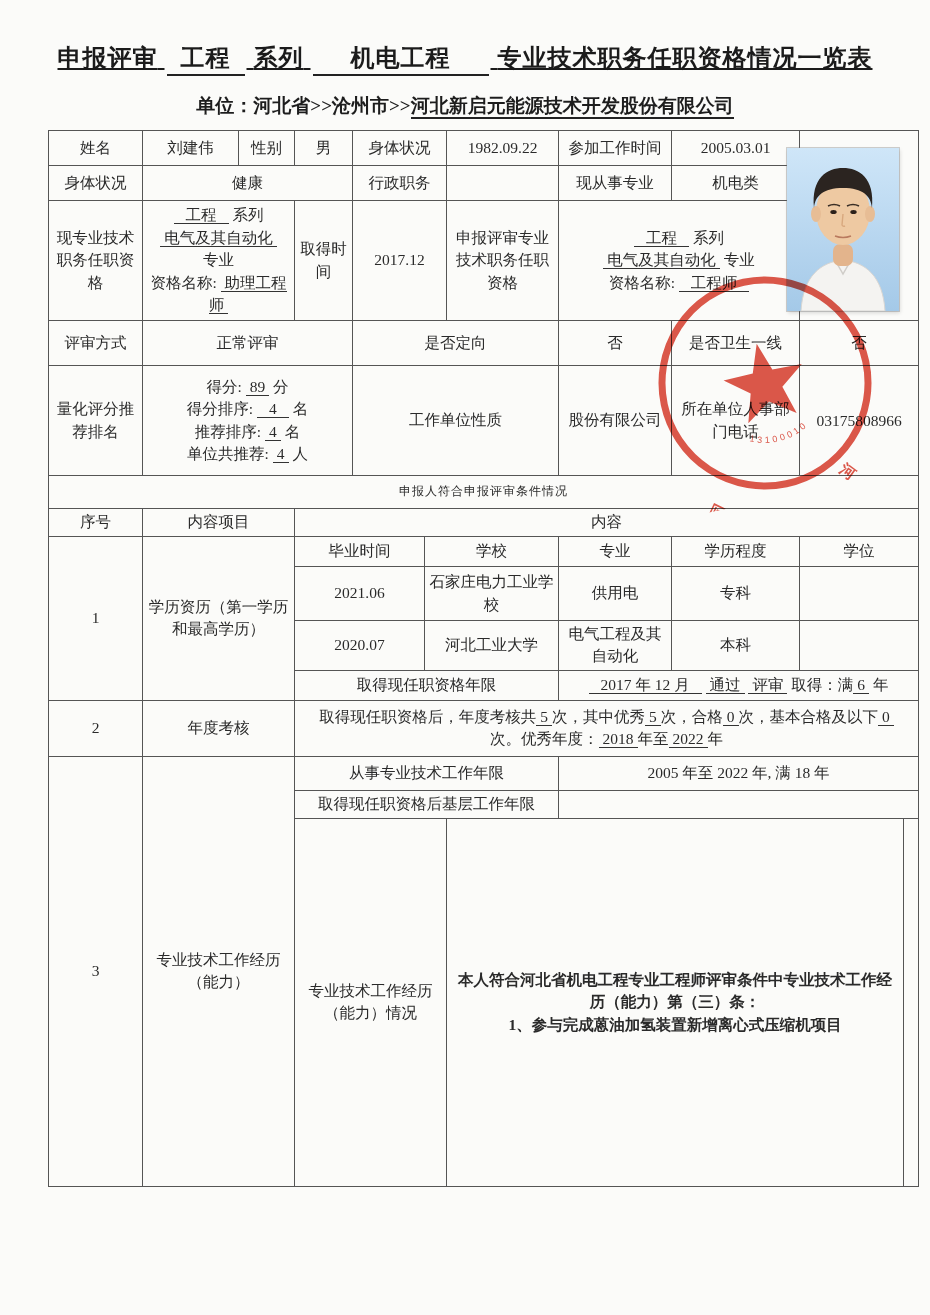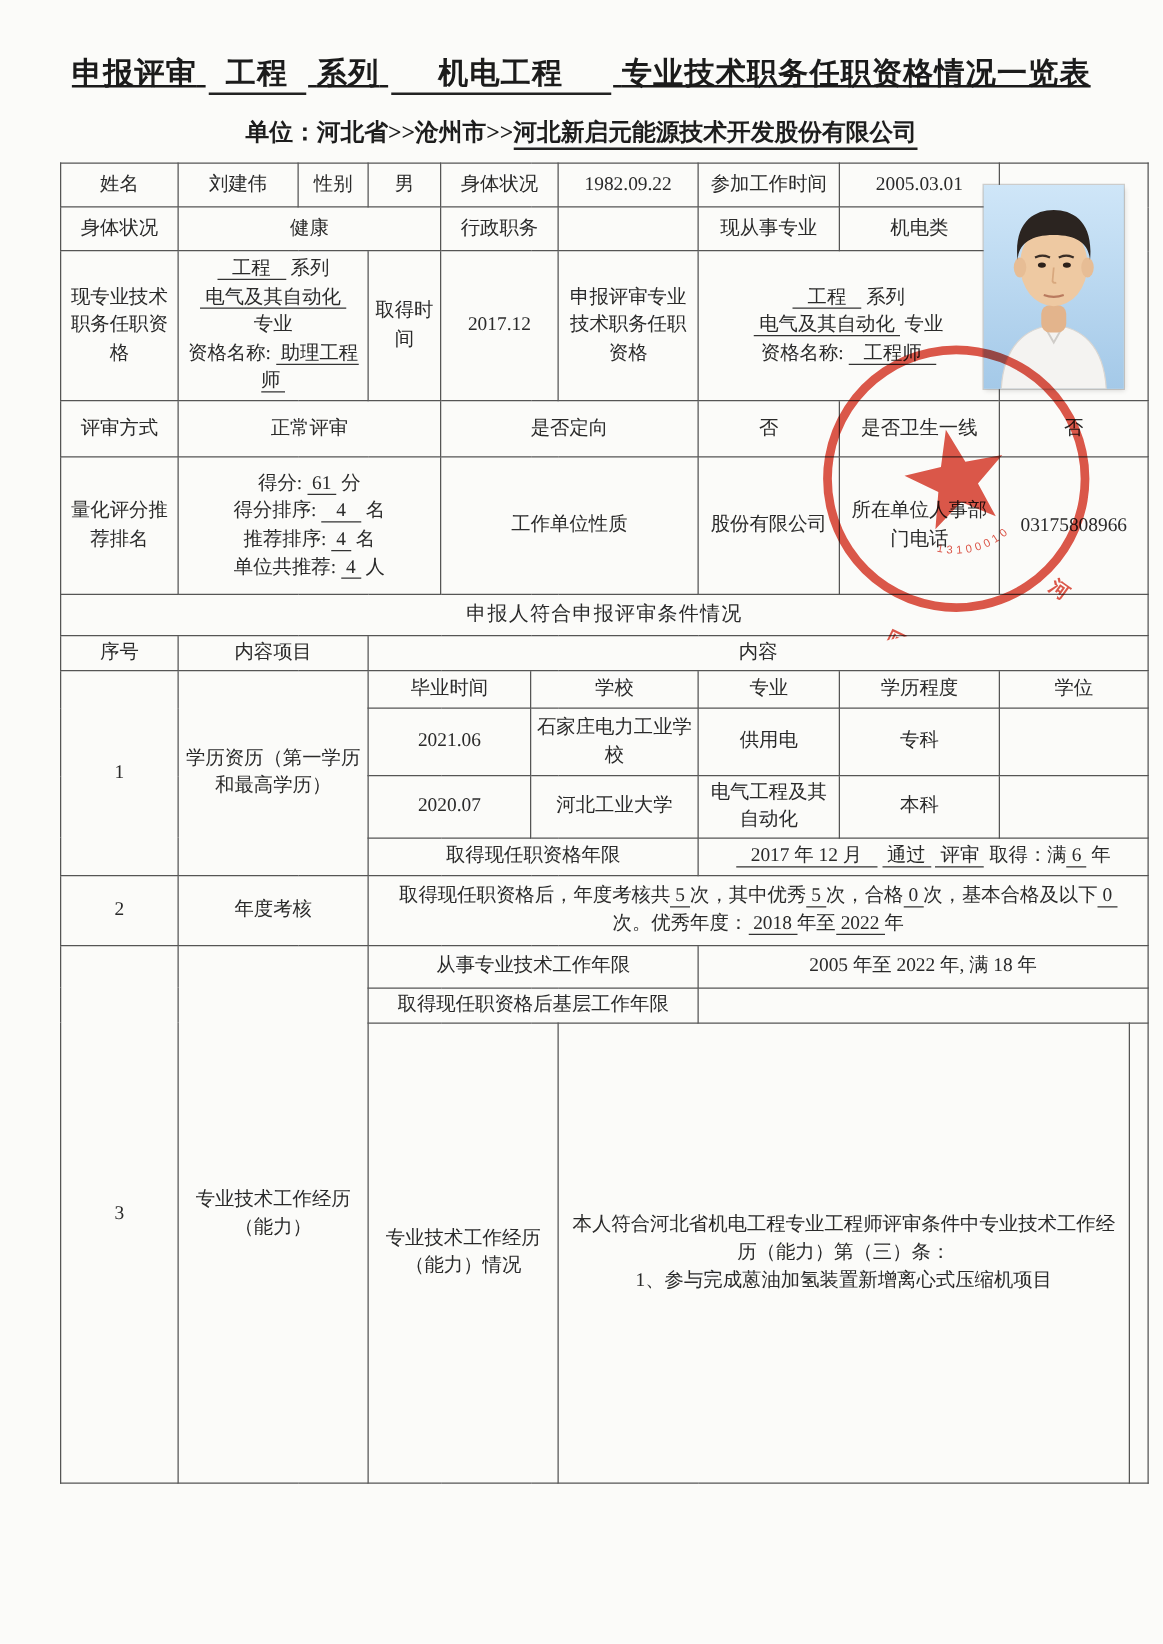--- a/index.html
+++ b/index.html
@@ -35,33 +35,33 @@
     line-height:1.45;
   }
   td.tl{text-align:left;padding-left:9px;}
   td.top{vertical-align:top;}
   .ul{border-bottom:1px solid #333;padding:0 4px;}
   .ul.pad{padding:0 12px;}
   .line{display:block;}
   .score-block{line-height:1.75;}
   .para{line-height:1.8;text-align:left;}
   .phone-wrap{width:92px;margin:12px auto;word-break:break-all;line-height:1.5;}
-  .detail-cell{padding:8px 12px;line-height:1.8;}
+  .detail-cell{padding:8px 12px;line-height:1.8;font-weight:bold;}
   .photo{
     position:absolute;left:787px;top:148px;width:112px;height:163px;
     box-shadow:0 0 0 1px rgba(120,120,120,.35), 1px 2px 4px rgba(0,0,0,.15);
     background:#bcdcf4;
   }
   .stamp{
     position:absolute;left:650px;top:268px;width:230px;height:230px;
     transform:rotate(-12deg);
     opacity:.85;mix-blend-mode:multiply;
     pointer-events:none;
   }
-  .section-title{font-size:16px;letter-spacing:1px;}
+  .section-title{font-size:12px;letter-spacing:1px;}
 </style>
 </head>
 <body>
 
 <div>
 
   <div class="doc-title">
     <span>申报评审</span>
     <span class="t-blank">工程</span>
     <span>系列</span>
@@ -133,21 +133,21 @@
       <td colspan="3">正常评审</td>
       <td colspan="3">是否定向</td>
       <td>否</td>
       <td>是否卫生一线</td>
       <td colspan="2">否</td>
     </tr>
 
     <tr style="height:110px">
       <td>量化评分推荐排名</td>
       <td colspan="3" class="tl score-block">
-        <span class="line"><span>得分:</span> <span class="ul">61</span> <span>分</span></span>
+        <span class="line"><span>得分:</span> <span class="ul">89</span> <span>分</span></span>
         <span class="line"><span>得分排序:</span> <span class="ul pad">4</span> <span>名</span></span>
         <span class="line"><span>推荐排序:</span> <span class="ul">4</span> <span>名</span></span>
         <span class="line"><span>单位共推荐:</span> <span class="ul">4</span> <span>人</span></span>
       </td>
       <td colspan="3">工作单位性质</td>
       <td>股份有限公司</td>
       <td>所在单位人事部门电话</td>
       <td colspan="2">
             <div class="phone-wrap">03175808966</div>
           </td>

